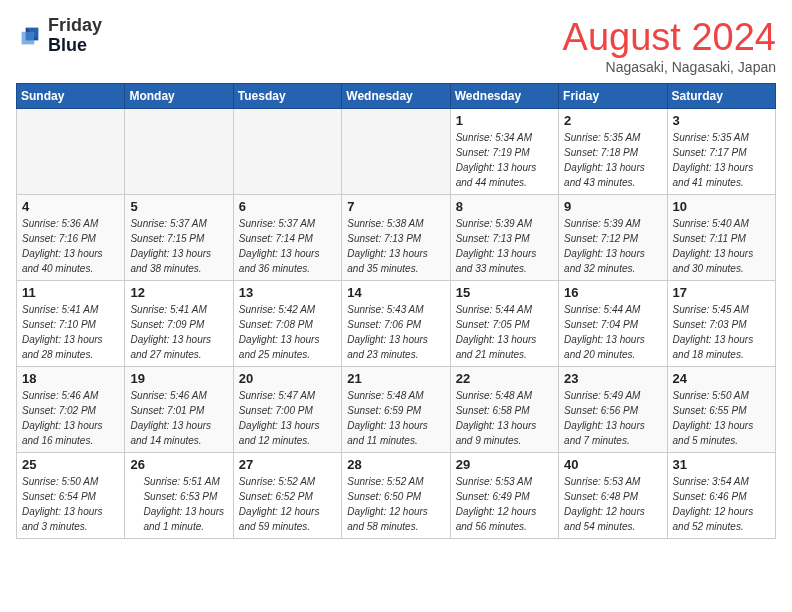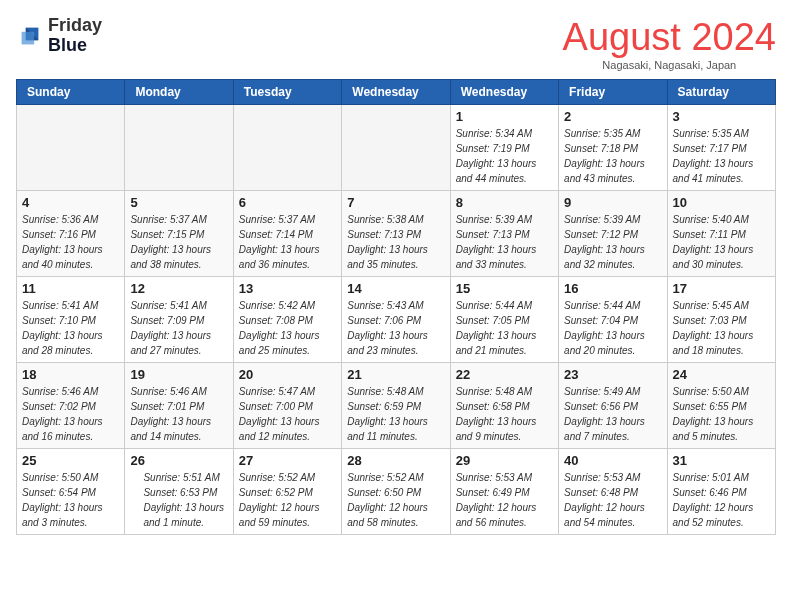--- a/index.html
+++ b/index.html
@@ -42,34 +42,33 @@
     }
     .title-block {
       text-align: right;
     }
     .month-title {
       font-size: 38px;
       font-weight: normal;
       color: #ef4444;
     }
     .location {
-      font-size: 11px;
+      font-size: 14px;
       color: #555;
-      text-align: center;
     }
     table {
       width: 100%;
       border-collapse: collapse;
       table-layout: fixed;
     }
     th {
       background-color: #2563b0;
       color: #fff;
       font-size: 12px;
-      padding: 5px 10px;
+      padding: 5px 4px;
       text-align: left;
       border: 1px solid #1a4a8a;
     }
     td {
       border: 1px solid #ccc;
       vertical-align: top;
       padding: 4px 5px;
       font-size: 10.5px;
       color: #222;
       height: 85px;
@@ -346,20 +345,20 @@
         </td>
         <td>
           <span class="day-num">40</span>
           <div class="day-info" style="white-space: pre-line;">Sunrise: 5:53 AM
 Sunset: 6:48 PM
 Daylight: 12 hours
 and 54 minutes.</div>
         </td>
         <td>
           <span class="day-num">31</span>
-          <div class="day-info" style="white-space: pre-line;">Sunrise: 5:01 AM
+          <div class="day-info" style="white-space: pre-line;">Sunrise: 3:54 AM
 Sunset: 6:46 PM
 Daylight: 12 hours
 and 52 minutes.</div>
         </td>
       </tr>
     </tbody>
 </table>
 
 </body></html>

